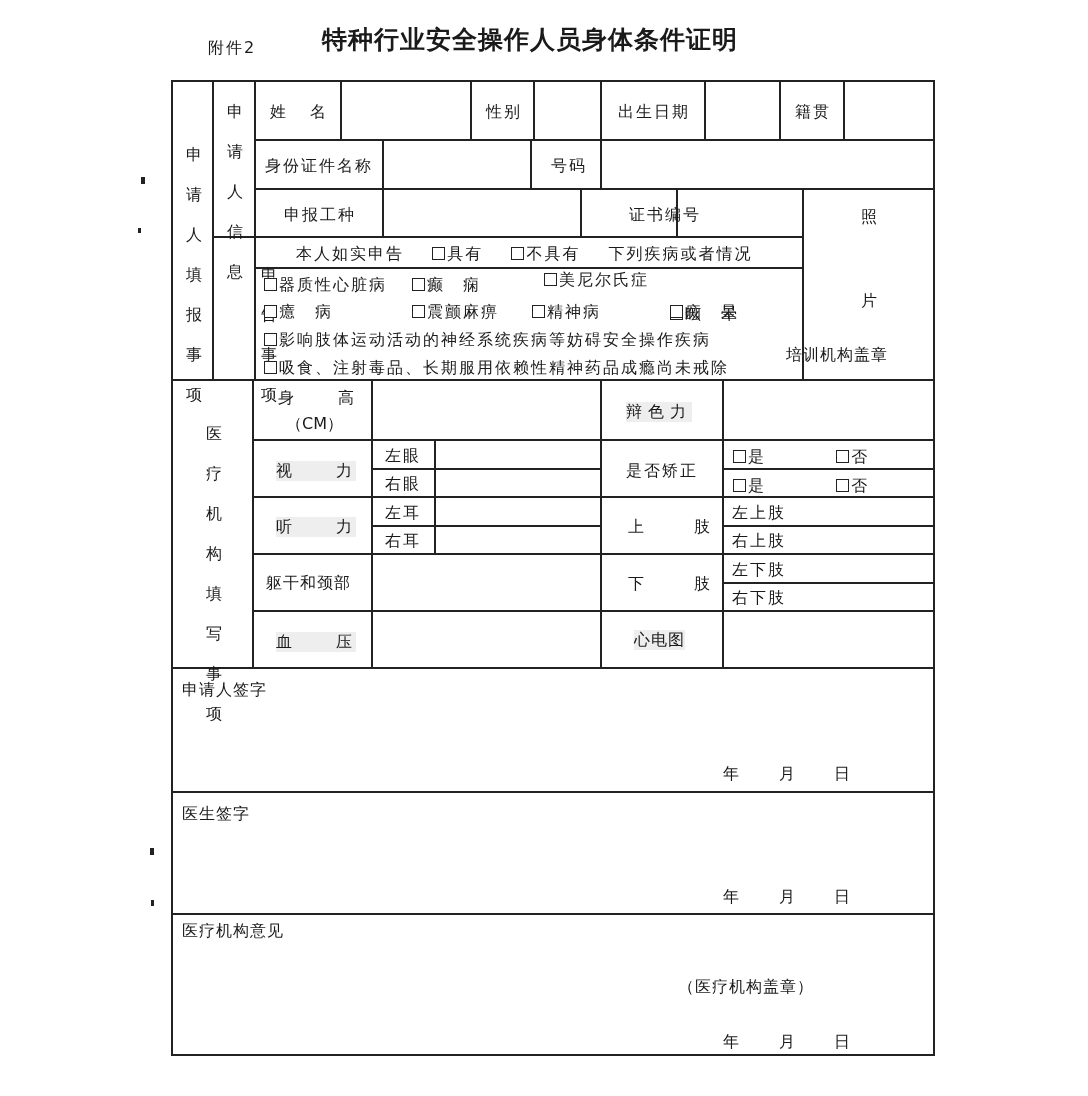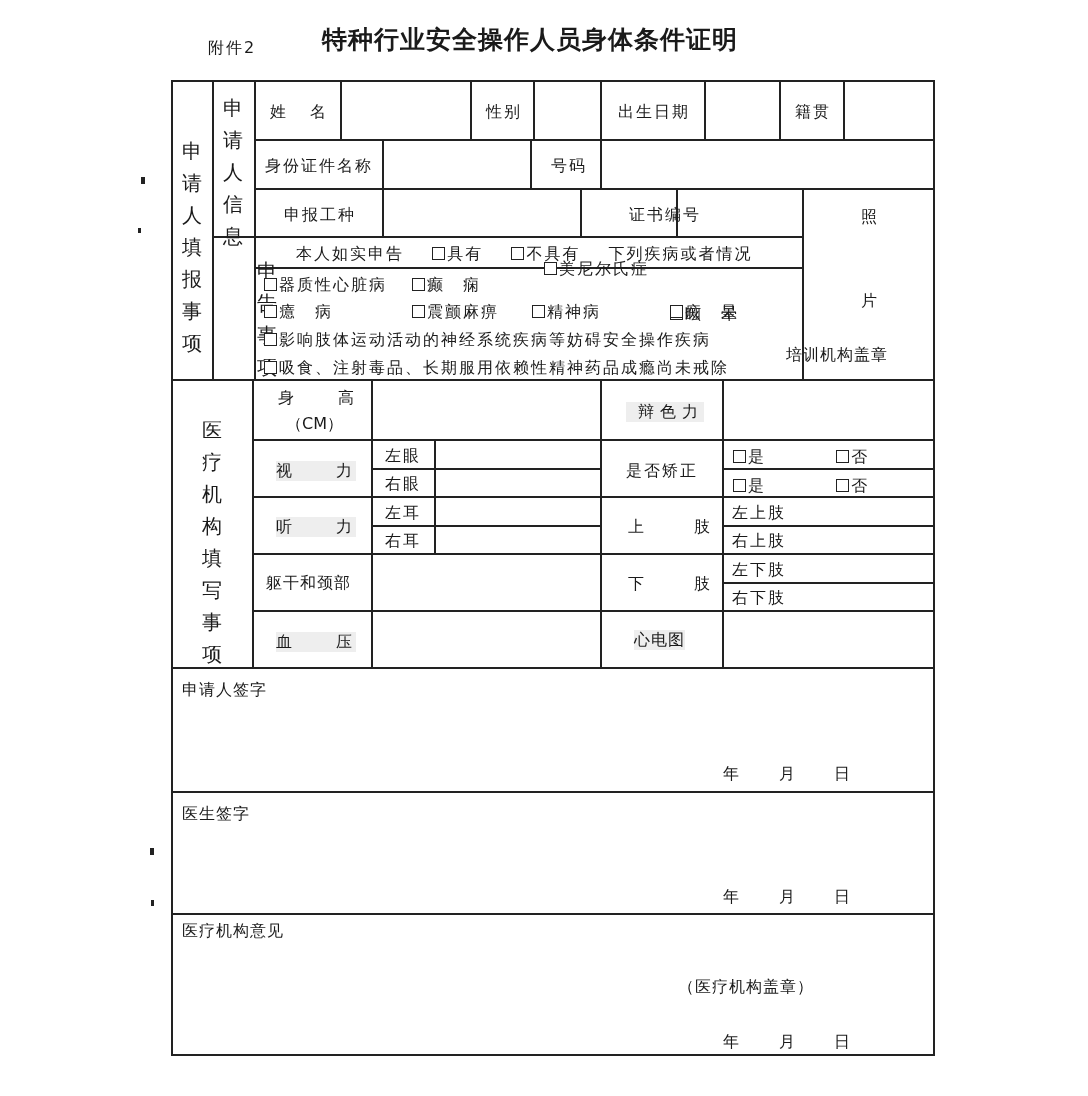--- a/index.html
+++ b/index.html
@@ -3,21 +3,21 @@
 <meta charset="utf-8">
 <style>
   html, body { margin:0; padding:0; }
   body { width:1088px; height:1096px; background:#ffffff; position:relative; overflow:hidden;
          font-family:"DejaVu Sans", "Liberation Sans", sans-serif; color:#1a1a1a; }
   .abs { position:absolute; }
   .ln { position:absolute; background:#222; }
   .h { height:2px; }
   .v { width:2px; }
   .txt { position:absolute; font-size:16px; line-height:20px; white-space:nowrap; letter-spacing:2px; }
-  .vtxt { position:absolute; font-size:20px; line-height:32px; width:20px; text-align:right; word-break:break-all; white-space:normal; }
+  .vtxt { position:absolute; font-size:16px; line-height:40px; width:20px; text-align:right; word-break:break-all; white-space:normal; }
   .title { font-size:25px; font-weight:bold; letter-spacing:1px; }
   .annex { font-size:16px; letter-spacing:2px; }
   .cb { display:inline-block; width:11px; height:11px; border:1.5px solid #222; vertical-align:-1px; margin-right:2px; background:#fff; }
   .shade { background:#eeeeee; }
   .mark { position:absolute; width:4px; height:7px; background:#222; }
 </style>
 </head>
 <body>
 
 <div class="txt annex" style="left:208px;top:38px;">附件2</div>
@@ -112,37 +112,37 @@
   <span style="display:inline-block;width:14px;"></span>
   <span class="cb"></span><span>具有</span>
   <span style="display:inline-block;width:14px;"></span>
   <span class="cb"></span><span>不具有</span>
   <span style="display:inline-block;width:14px;"></span>
   <span>下列疾病或者情况</span>
 </div>
 
 <div class="txt" style="left:264px;top:275px;"><span class="cb"></span><span>器质性心脏病</span></div>
 <div class="txt" style="left:412px;top:275px;"><span class="cb"></span><span>癫　痫</span></div>
-<div class="txt" style="left:532px;top:259px;padding-left:12px;"><span class="cb"></span><span>美尼尔氏症</span></div>
+<div class="txt" style="left:532px;top:270px;padding-left:12px;"><span class="cb"></span><span>美尼尔氏症</span></div>
 <div class="txt" style="left:670px;top:275px;margin-top:29px;"><span class="cb"></span><span>眩　晕</span></div>
 
 <div class="txt" style="left:264px;top:302px;"><span class="cb"></span><span>癔　病</span></div>
 <div class="txt" style="left:412px;top:302px;"><span class="cb"></span><span>震颤麻痹</span></div>
 <div class="txt" style="left:532px;top:302px;"><span class="cb"></span><span>精神病</span></div>
 <div class="txt" style="left:670px;top:302px;"><span class="cb"></span><span>痴　呆</span></div>
 
 <div class="txt" style="left:264px;top:330px;"><span class="cb"></span><span>影响肢体运动活动的神经系统疾病等妨碍安全操作疾病</span></div>
 <div class="txt" style="left:264px;top:358px;"><span class="cb"></span><span>吸食、注射毒品、长期服用依赖性精神药品成瘾尚未戒除</span></div>
 
 <div class="vtxt" style="left:202px;top:414px;">医疗机构填写事项</div>
 
 <div class="txt" style="left:278px;top:388px;letter-spacing:4px;">身　　高</div>
 <div class="txt" style="left:286px;top:414px;letter-spacing:0;">（CM）</div>
 <div class="abs" style="left:373px;top:381px;width:227px;height:58px;"></div>
-<div class="txt shade" style="left:626px;top:402px;letter-spacing:6px;padding-left:12px;">辩色力</div>
+<div class="txt shade" style="left:626px;top:402px;letter-spacing:6px;">辩色力</div>
 <div class="abs" style="left:724px;top:381px;width:209px;height:58px;"></div>
 
 <div class="txt shade" style="left:276px;top:461px;letter-spacing:4px;">视　　力</div>
 <div class="txt" style="left:385px;top:446px;">左眼</div>
 <div class="abs" style="left:436px;top:441px;width:164px;height:27px;"></div>
 <div class="txt" style="left:385px;top:474px;">右眼</div>
 <div class="abs" style="left:436px;top:470px;width:164px;height:26px;"></div>
 <div class="txt" style="left:626px;top:461px;">是否矫正</div>
 <div class="txt" style="left:733px;top:447px;">
   <span class="cb"></span><span>是</span>

